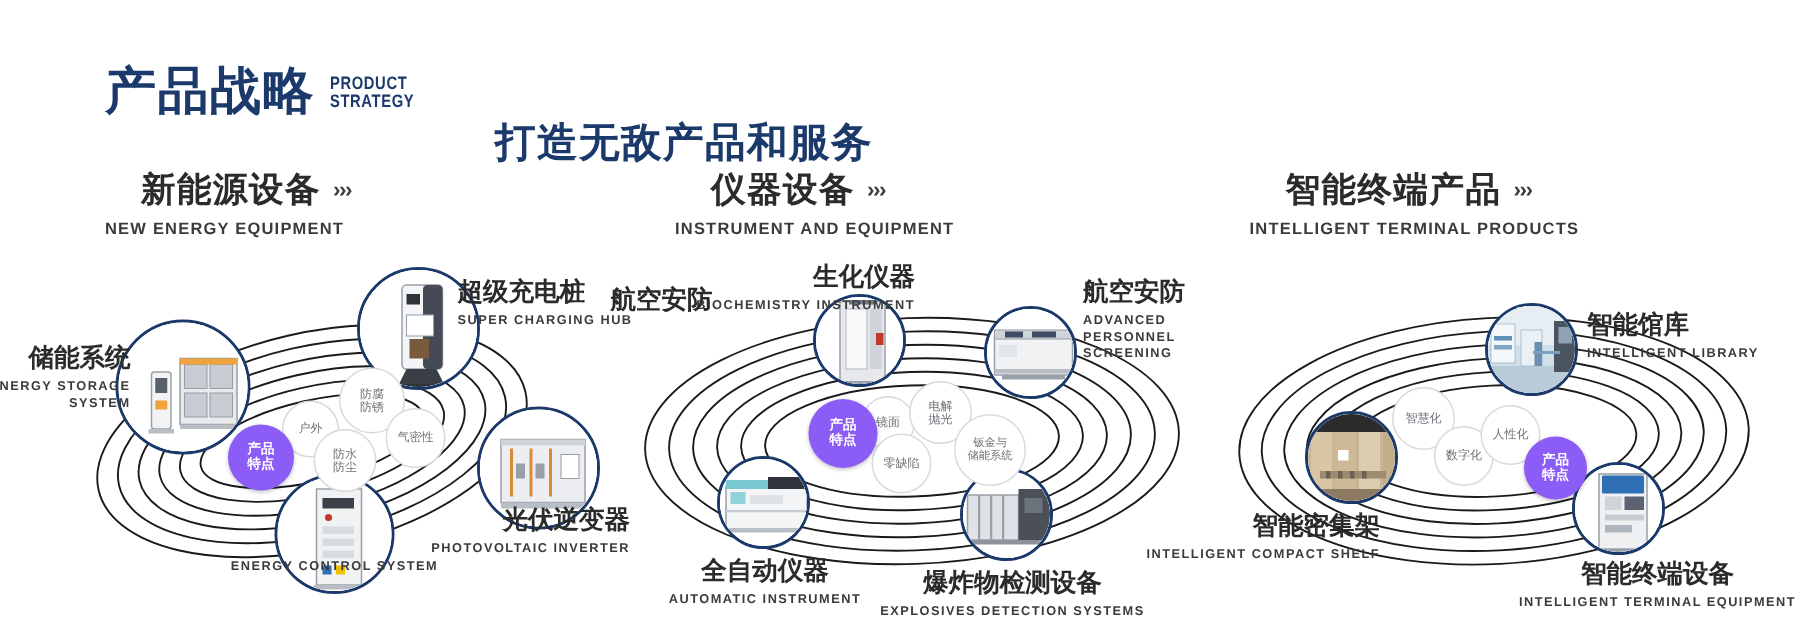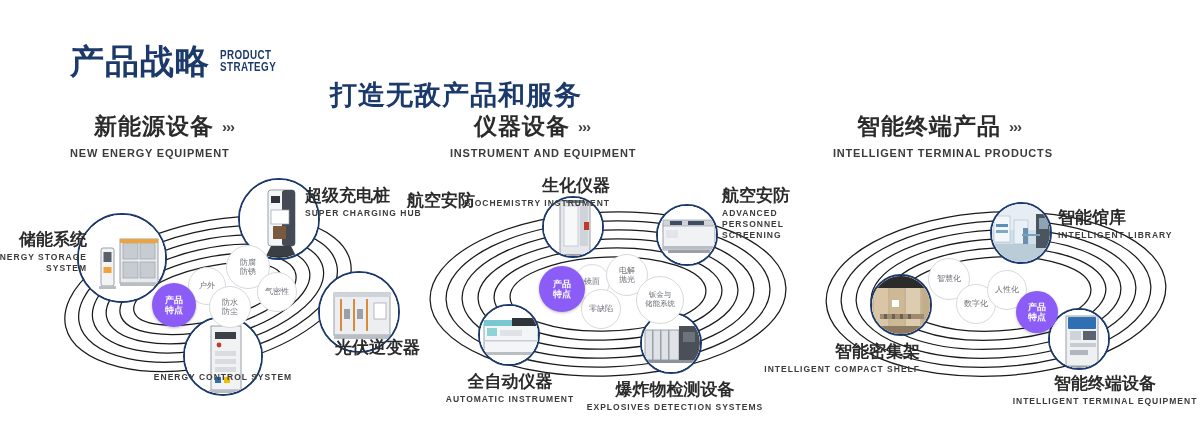--- a/index.html
+++ b/index.html
@@ -180,20 +180,21 @@
           <rect x="46" y="26" width="2" height="32" fill="#d98b3a"></rect>
           <rect x="24" y="36" width="6" height="10" fill="#9aa0a8"></rect>
           <rect x="37" y="36" width="6" height="10" fill="#9aa0a8"></rect>
           <rect x="54" y="30" width="12" height="16" fill="#ffffff" stroke="#9aa0a8" stroke-width=".7"></rect>
           <rect x="14" y="62" width="56" height="4" fill="#b9bec5"></rect>
         </svg>
       </div>
     </div>
     <div class="lab r" style="left:230px;top:172px;width:190px;">
       <div class="lab-cn">光伏逆变器</div>
+      <div class="lab-en">PHOTOVOLTAIC INVERTER</div>
     </div>
 
     <div class="node" style="left:183px;top:150px;width:80px;height:80px;">
       <div class="ph">
         <svg width="80" height="80" viewBox="0 0 80 80">
           <rect x="0" y="0" width="80" height="80" fill="#ffffff"></rect>
           <rect x="26" y="8" width="30" height="64" fill="#f1f2f4" stroke="#9aa0a8" stroke-width="1"></rect>
           <rect x="30" y="14" width="21" height="7" fill="#3b4049"></rect>
           <circle cx="34" cy="27" r="2.4" fill="#c0392b"></circle>
           <rect x="30" y="33" width="21" height="5" fill="#d8dbdf"></rect>

